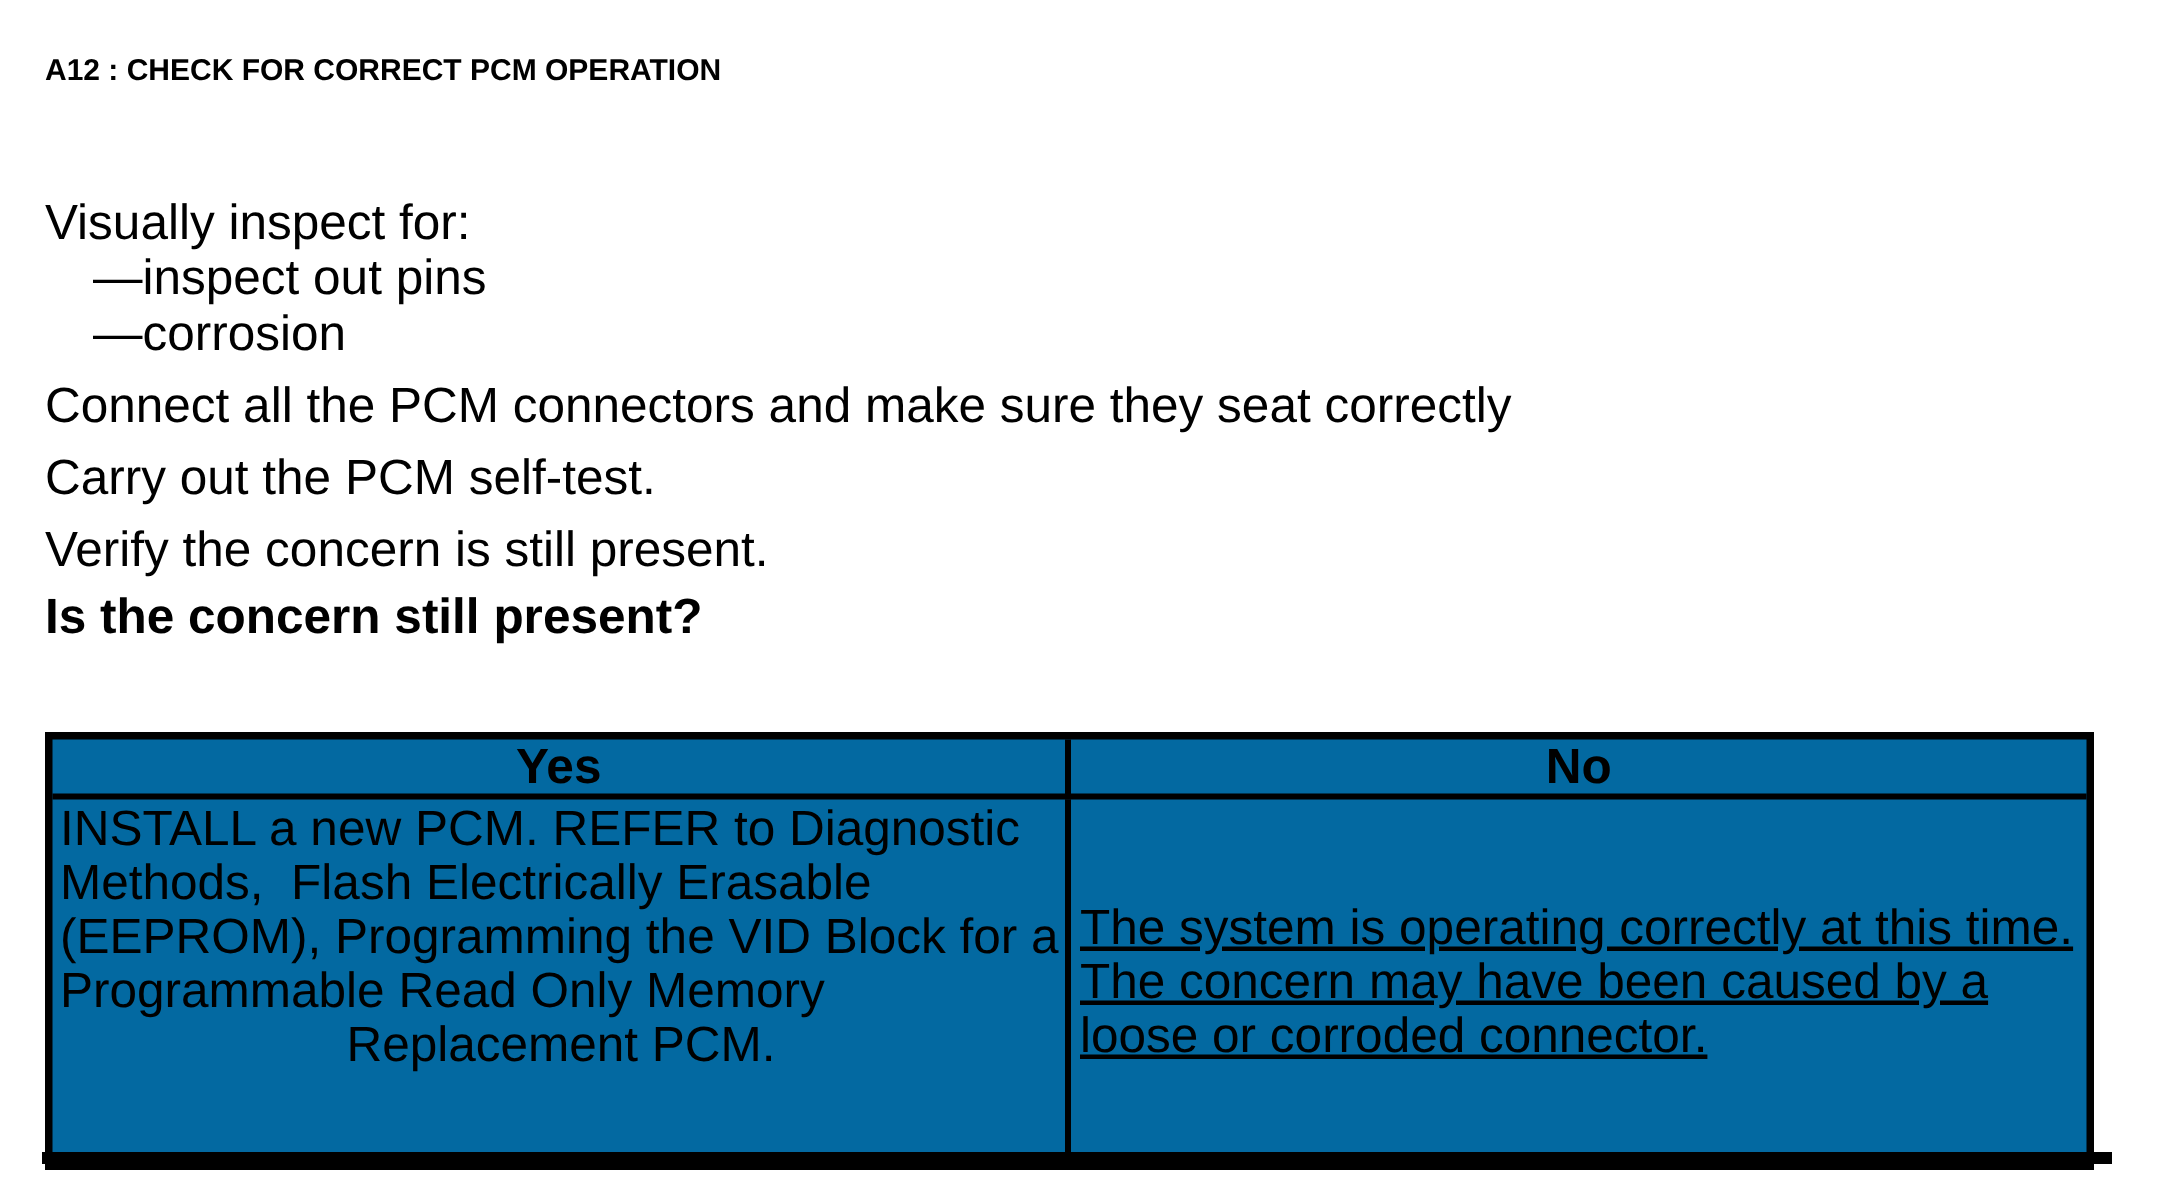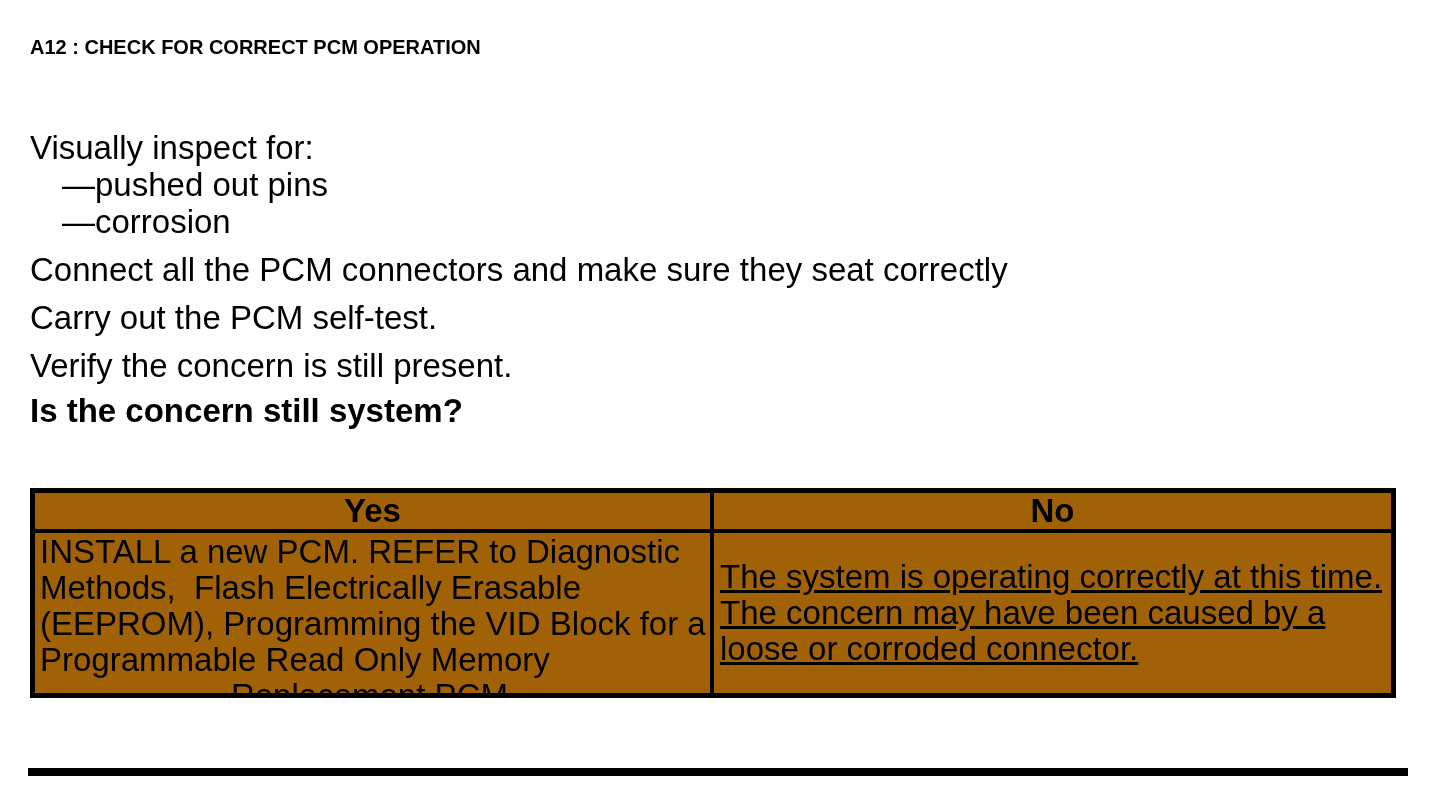--- a/index.html
+++ b/index.html
@@ -46,27 +46,27 @@
   .s4 { top: 253px; }
   .s5 { top: 301px; }
   .s6 { top: 349px; }
   .q  { top: 394px; }
 
   .rtable {
     position: absolute;
     left: 30px;
     top: 488px;
     width: 1366px;
-    height: 210px;
+    height: 292px;
     box-sizing: border-box;
     border: 5px solid #000000;
     display: grid;
     grid-template-columns: 679px 1fr;
     grid-template-rows: 40px 1fr;
-    background: #a16207;
+    background: #0369a1;
   }
   .rtable > div { box-sizing: border-box; }
   .th {
     font-size: 33px;
     font-weight: bold;
     line-height: 36px;
     text-align: center;
     border-bottom: 4px solid #000000;
     overflow: hidden;
   }
@@ -97,26 +97,26 @@
   }
 </style>
 </head>
 <body>
 
 <div class="page">
 
   <div class="heading">A12 : CHECK FOR CORRECT PCM OPERATION</div>
 
   <div class="step s1">Visually inspect for:</div>
-  <div class="sub s2">—pushed out pins</div>
+  <div class="sub s2">—inspect out pins</div>
   <div class="sub s3">—corrosion</div>
   <div class="step s4">Connect all the PCM connectors and make sure they seat correctly</div>
   <div class="step s5">Carry out the PCM self-test.</div>
   <div class="step s6">Verify the concern is still present.</div>
-  <div class="question q">Is the concern still system?</div>
+  <div class="question q">Is the concern still present?</div>
 
   <div class="rtable">
     <div class="th th-yes">Yes</div>
     <div class="th th-no">No</div>
 
     <div class="td td-yes">
       <div class="yline">INSTALL a new PCM. REFER to Diagnostic</div>
       <div class="yline">Methods,  Flash Electrically Erasable</div>
       <div class="yline">(EEPROM), Programming the VID Block for a</div>
       <div class="yline">Programmable Read Only Memory</div>

